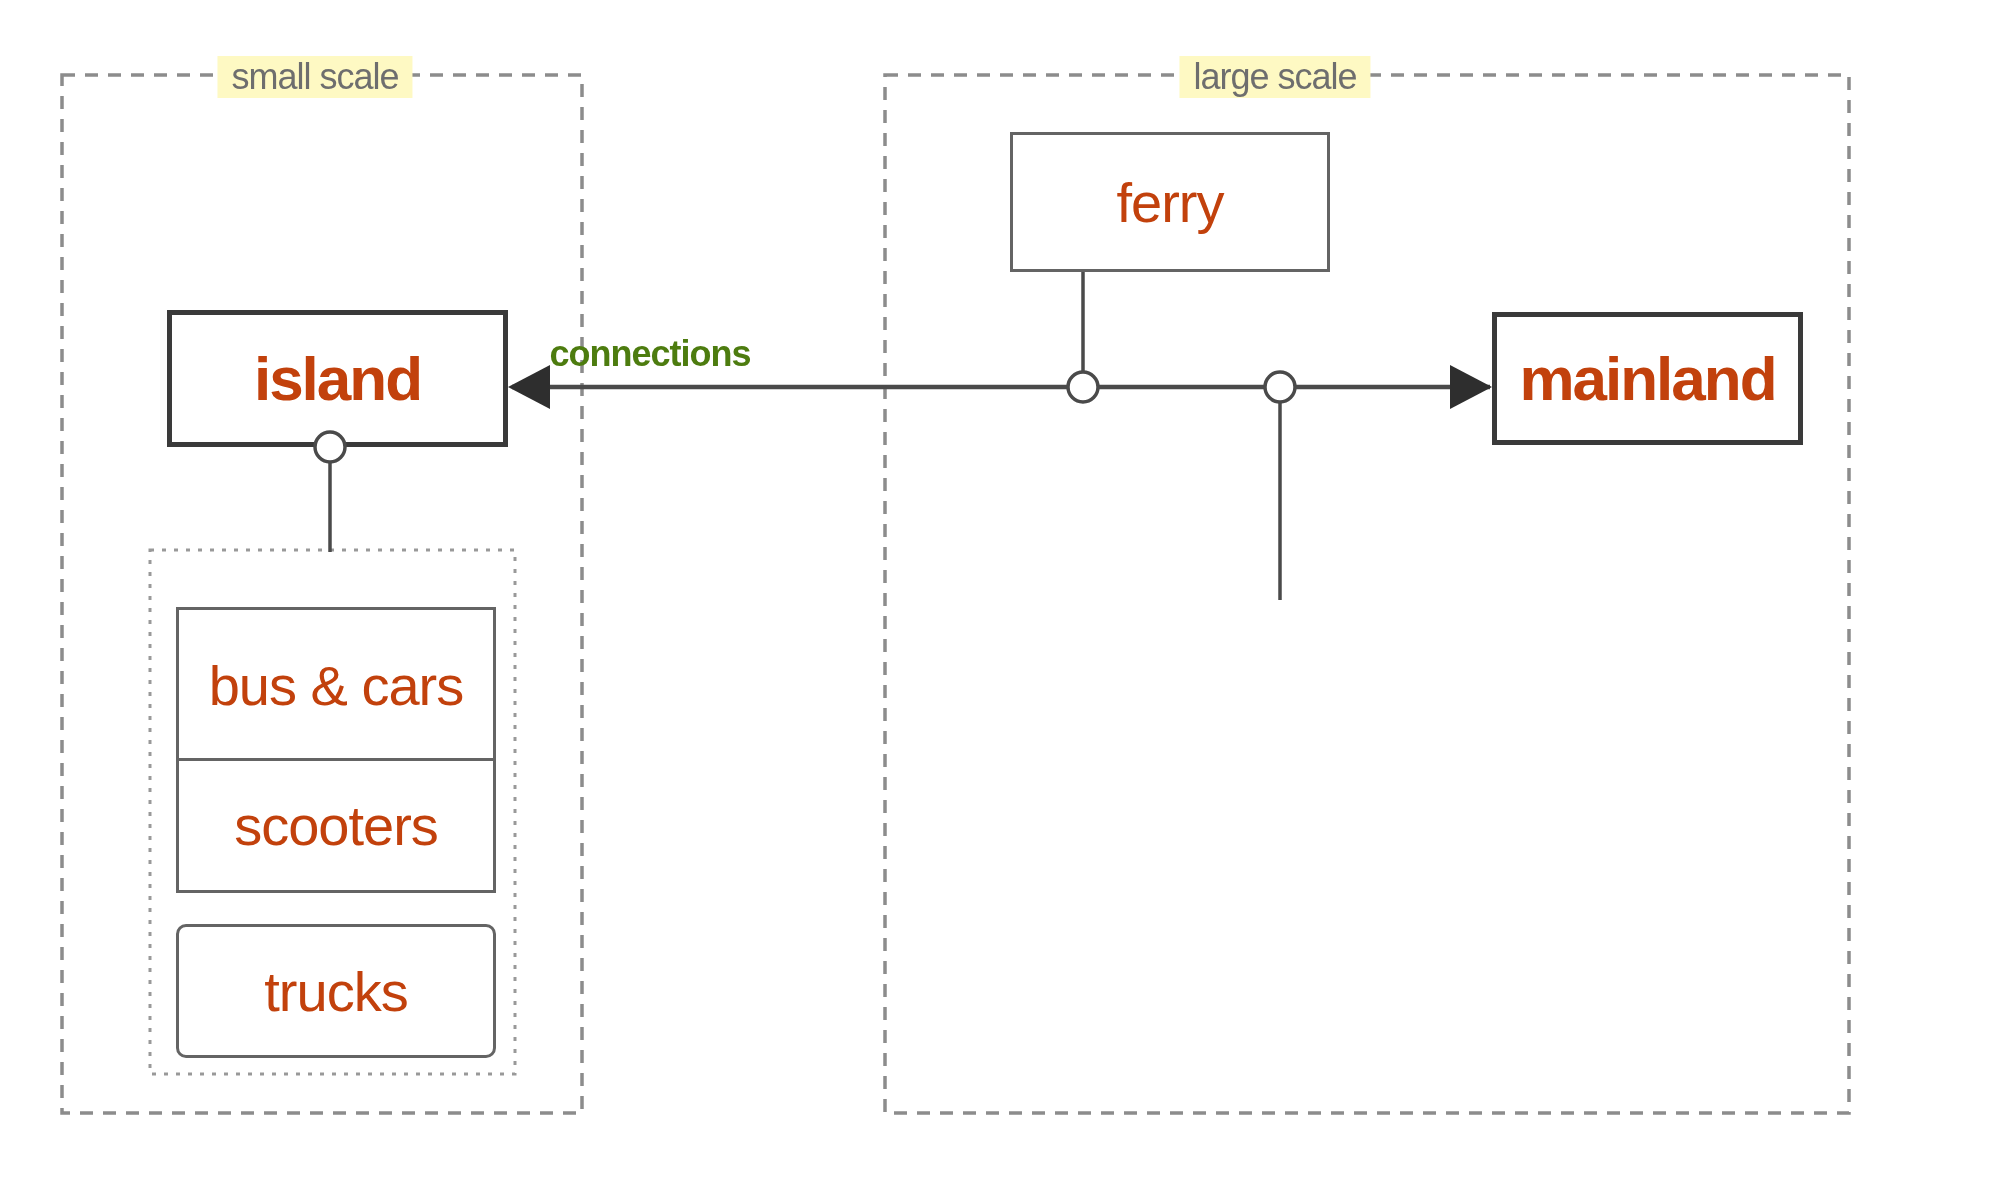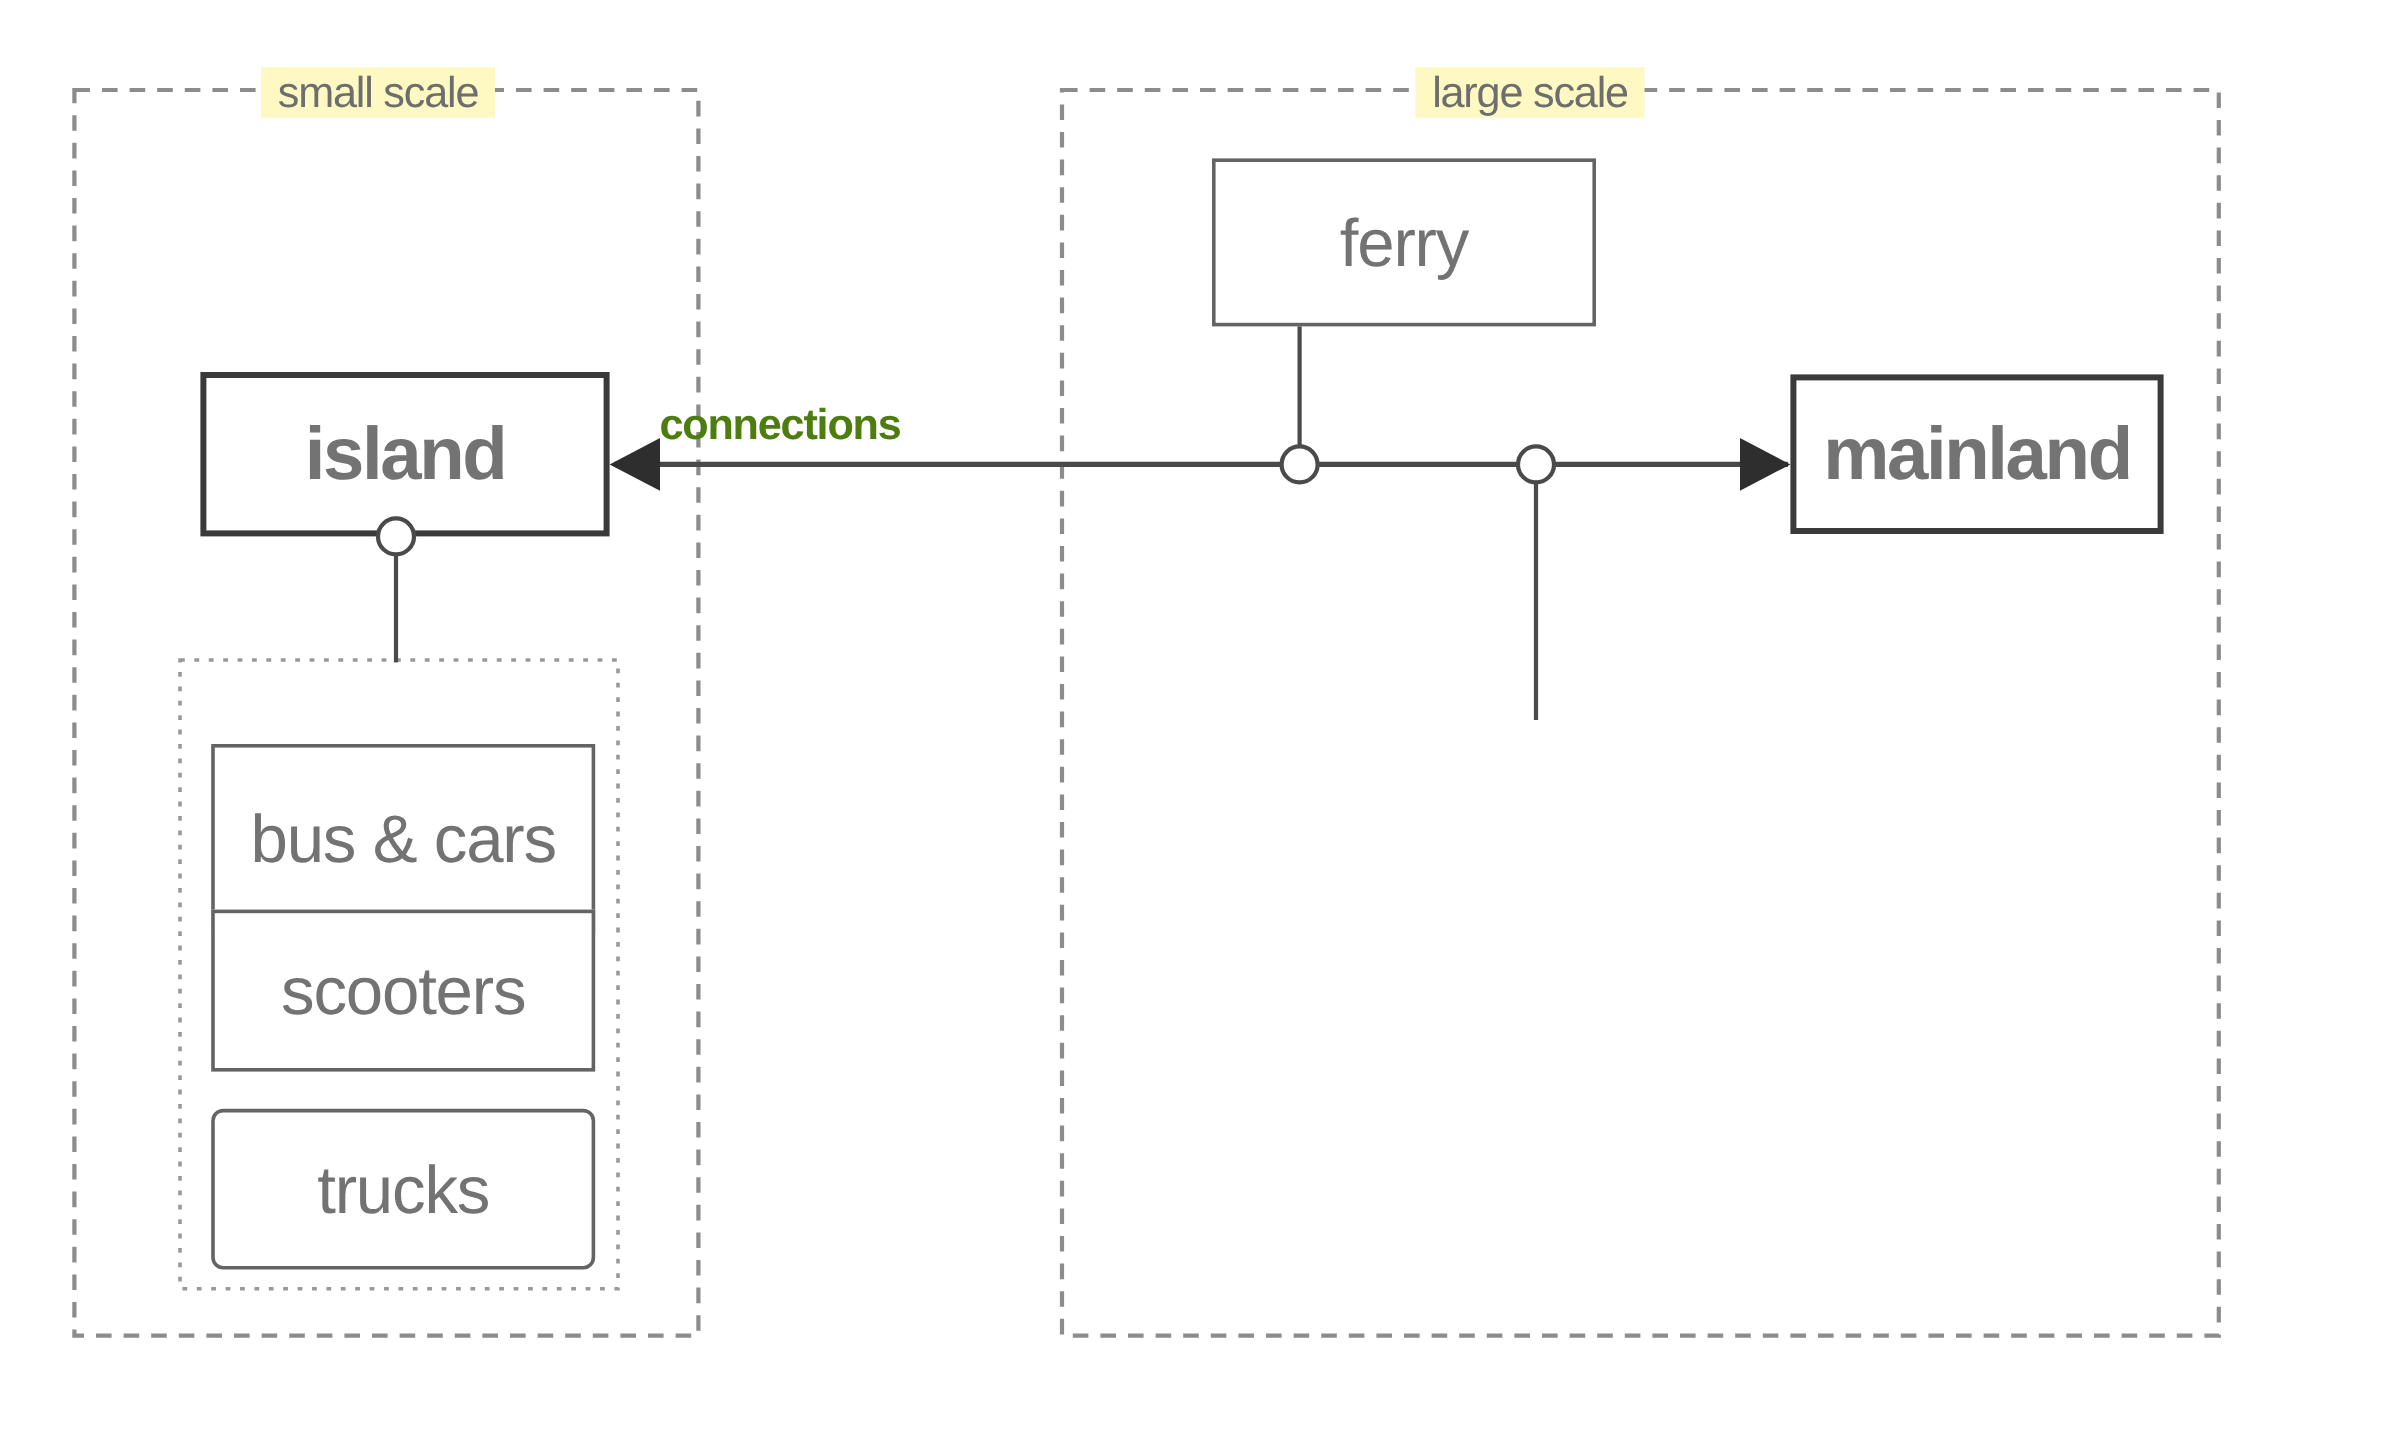--- a/index.html
+++ b/index.html
@@ -17,21 +17,21 @@
     width: 2000px; height: 1197px;
   }
   svg.top { pointer-events: none; }
   .node {
     position: absolute;
     display: flex;
     align-items: center;
     justify-content: center;
     background: #ffffff;
     box-sizing: border-box;
-    color: #737373;
+    color: #c2410c;
     white-space: nowrap;
   }
   .node.major {
     border: 5px solid #3a3a3a;
     font-weight: bold;
     font-size: 62px;
     letter-spacing: -2px;
   }
   .node.minor {
     border: 3px solid #646464;
@@ -86,21 +86,21 @@
 
   <div class="node major" style="left:1492px; top:312px; width:311px; height:133px;text-align:right;">
     <span>mainland</span>
   </div>
 
   <div class="node minor" style="left:1010px; top:132px; width:320px; height:140px;">
     <span>ferry</span>
   </div>
 
 
-  <div class="node minor" style="left:176px; top:620px; width:320px; height:157px;">
+  <div class="node minor" style="left:176px; top:607px; width:320px; height:157px;">
     <span>bus &amp; cars</span>
   </div>
 
   <div class="node minor" style="left:176px; top:758px; width:320px; height:135px;">
     <span>scooters</span>
   </div>
 
   <div class="node minor" style="left:176px; top:924px; width:320px; height:134px;border-radius:10px;">
     <span>trucks</span>
   </div>

